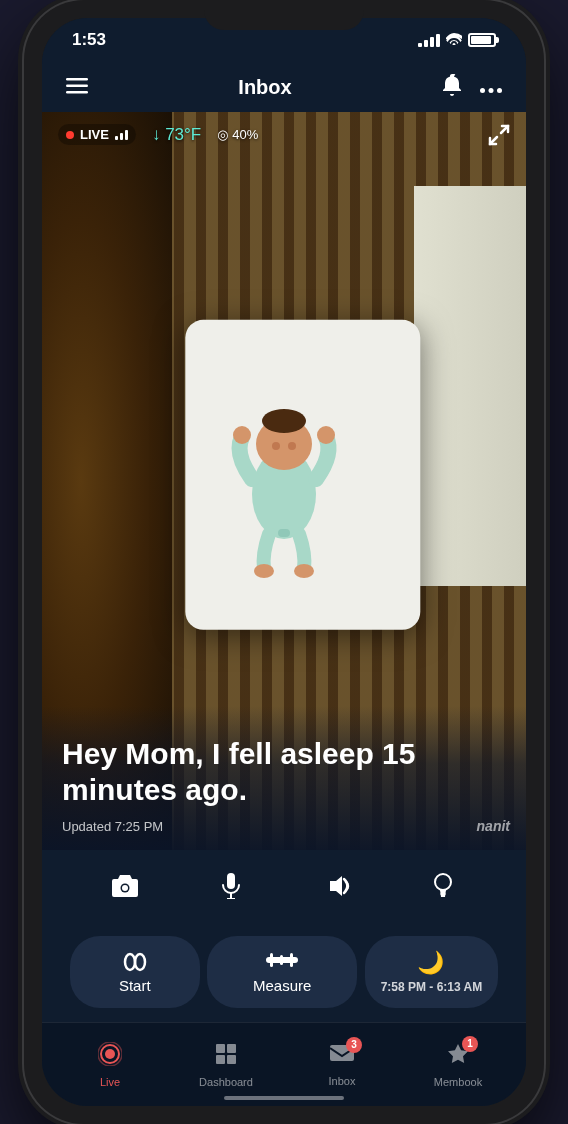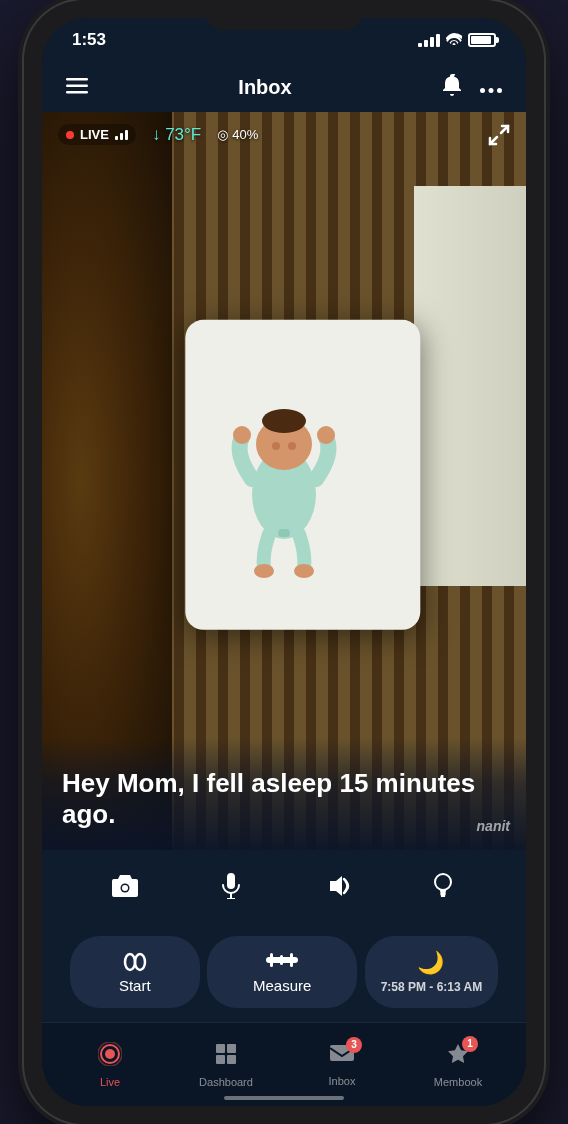--- a/index.html
+++ b/index.html
@@ -243,24 +243,24 @@
       position: absolute;
       bottom: 0;
       left: 0;
       right: 0;
       background: linear-gradient(to top, rgba(10,20,40,0.95) 0%, rgba(10,20,40,0.6) 60%, transparent 100%);
       padding: 30px 20px 16px;
       z-index: 20;
     }
     .sleep-message {
       color: white;
-      font-size: 26px;
+      font-size: 30px;
       font-weight: 700;
       line-height: 1.2;
-      margin-bottom: 4px;
+      margin-bottom: 11px;
     }
     .updated-text {
       color: rgba(255,255,255,0.75);
       font-size: 13px;
     }
     .nanit-brand {
       position: absolute;
       bottom: 16px;
       right: 16px;
       color: rgba(255,255,255,0.6);
@@ -518,20 +518,21 @@
           <svg width="22" height="22" viewBox="0 0 22 22" fill="none" stroke="white" stroke-width="2.5" stroke-linecap="round">
             <polyline points="14,2 20,2 20,8"></polyline>
             <polyline points="2,14 2,20 8,20"></polyline>
             <line x1="20" y1="2" x2="13" y2="9"></line>
             <line x1="2" y1="20" x2="9" y2="13"></line>
           </svg>
         </div>
 
         <div class="camera-overlay">
           <div class="sleep-message">Hey Mom, I fell asleep 15 minutes ago.</div>
+          <div class="updated-text">Updated 7:25 PM</div>
         </div>
         <div class="nanit-brand">nanit</div>
       </div>
     </div>
 
     <div class="controls-row">
       <div class="control-btn">
         <svg width="26" height="22" viewBox="0 0 26 22" fill="white">
           <path d="M2 4h4l2-4h10l2 4h4a2 2 0 012 2v14a2 2 0 01-2 2H2a2 2 0 01-2-2V6a2 2 0 012-2z"></path>
           <circle cx="13" cy="13" r="4.5" fill="#0f1c2e"></circle>

